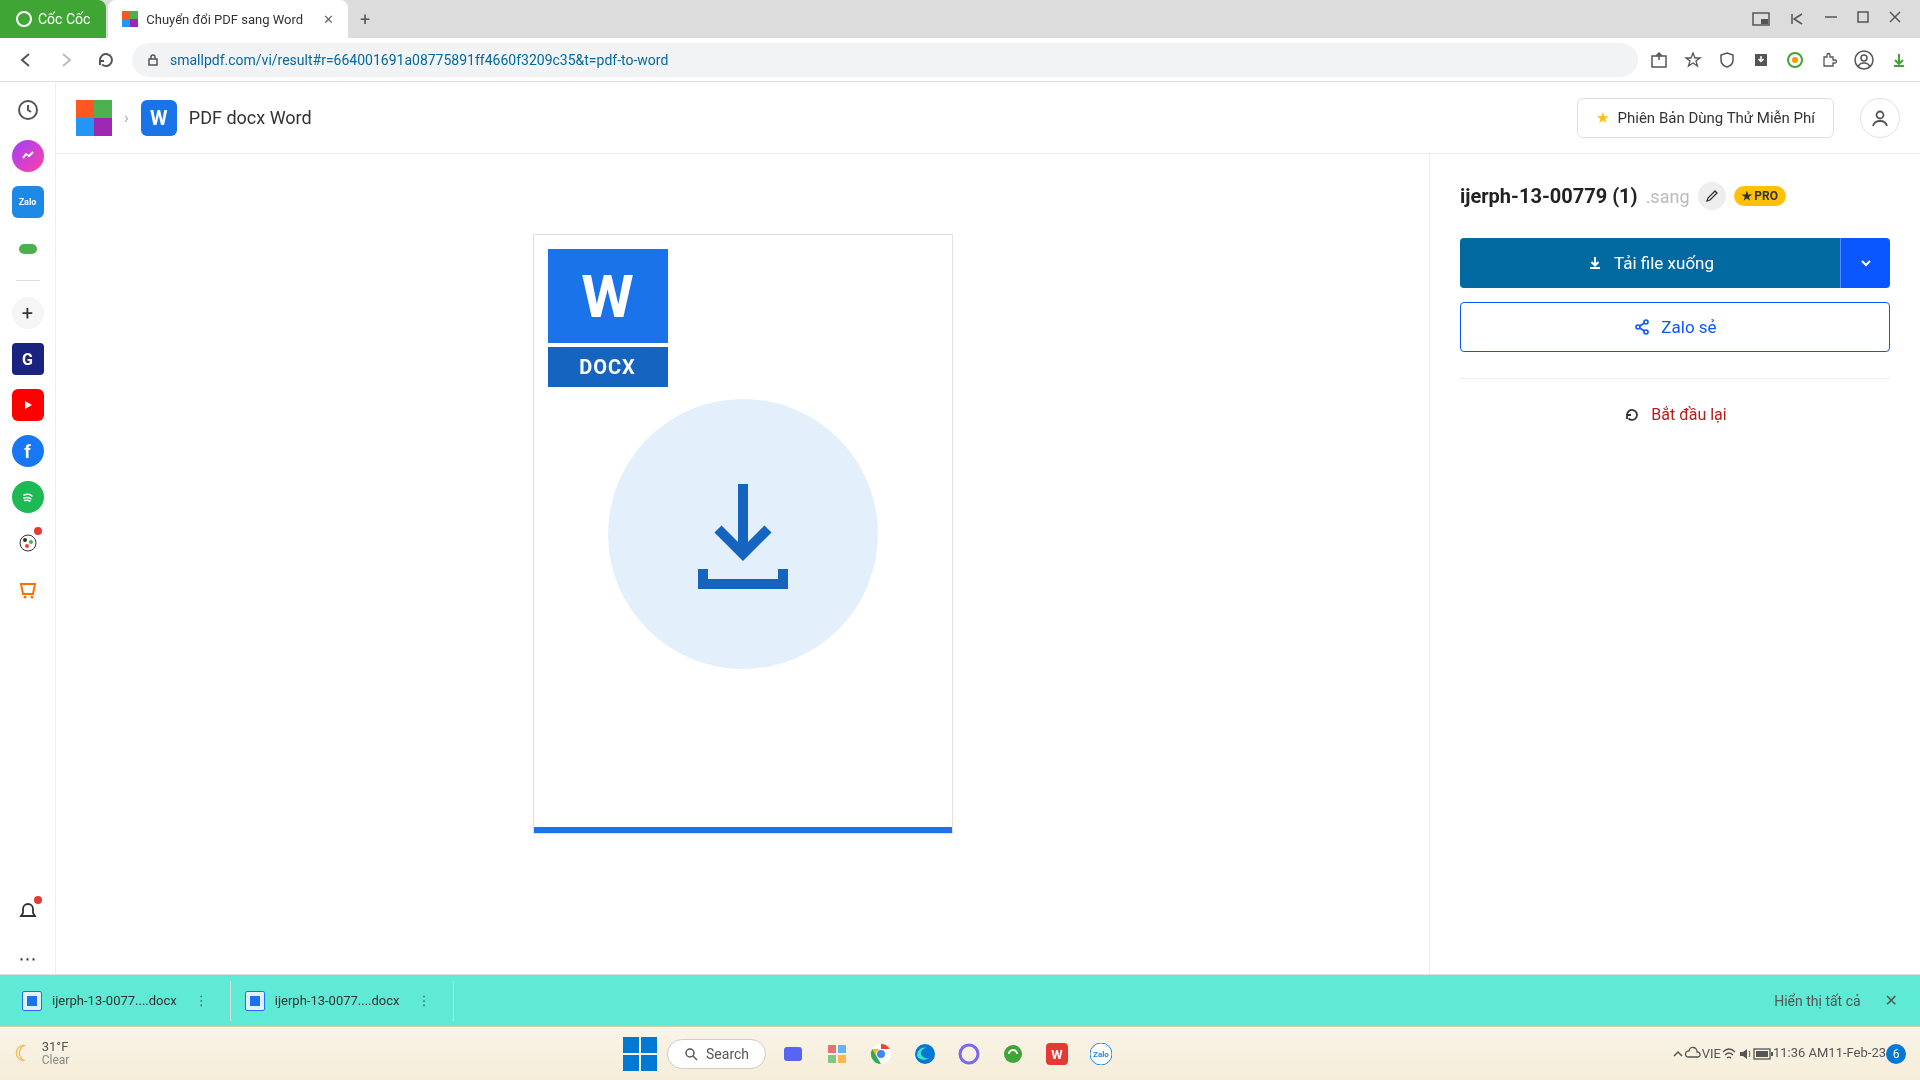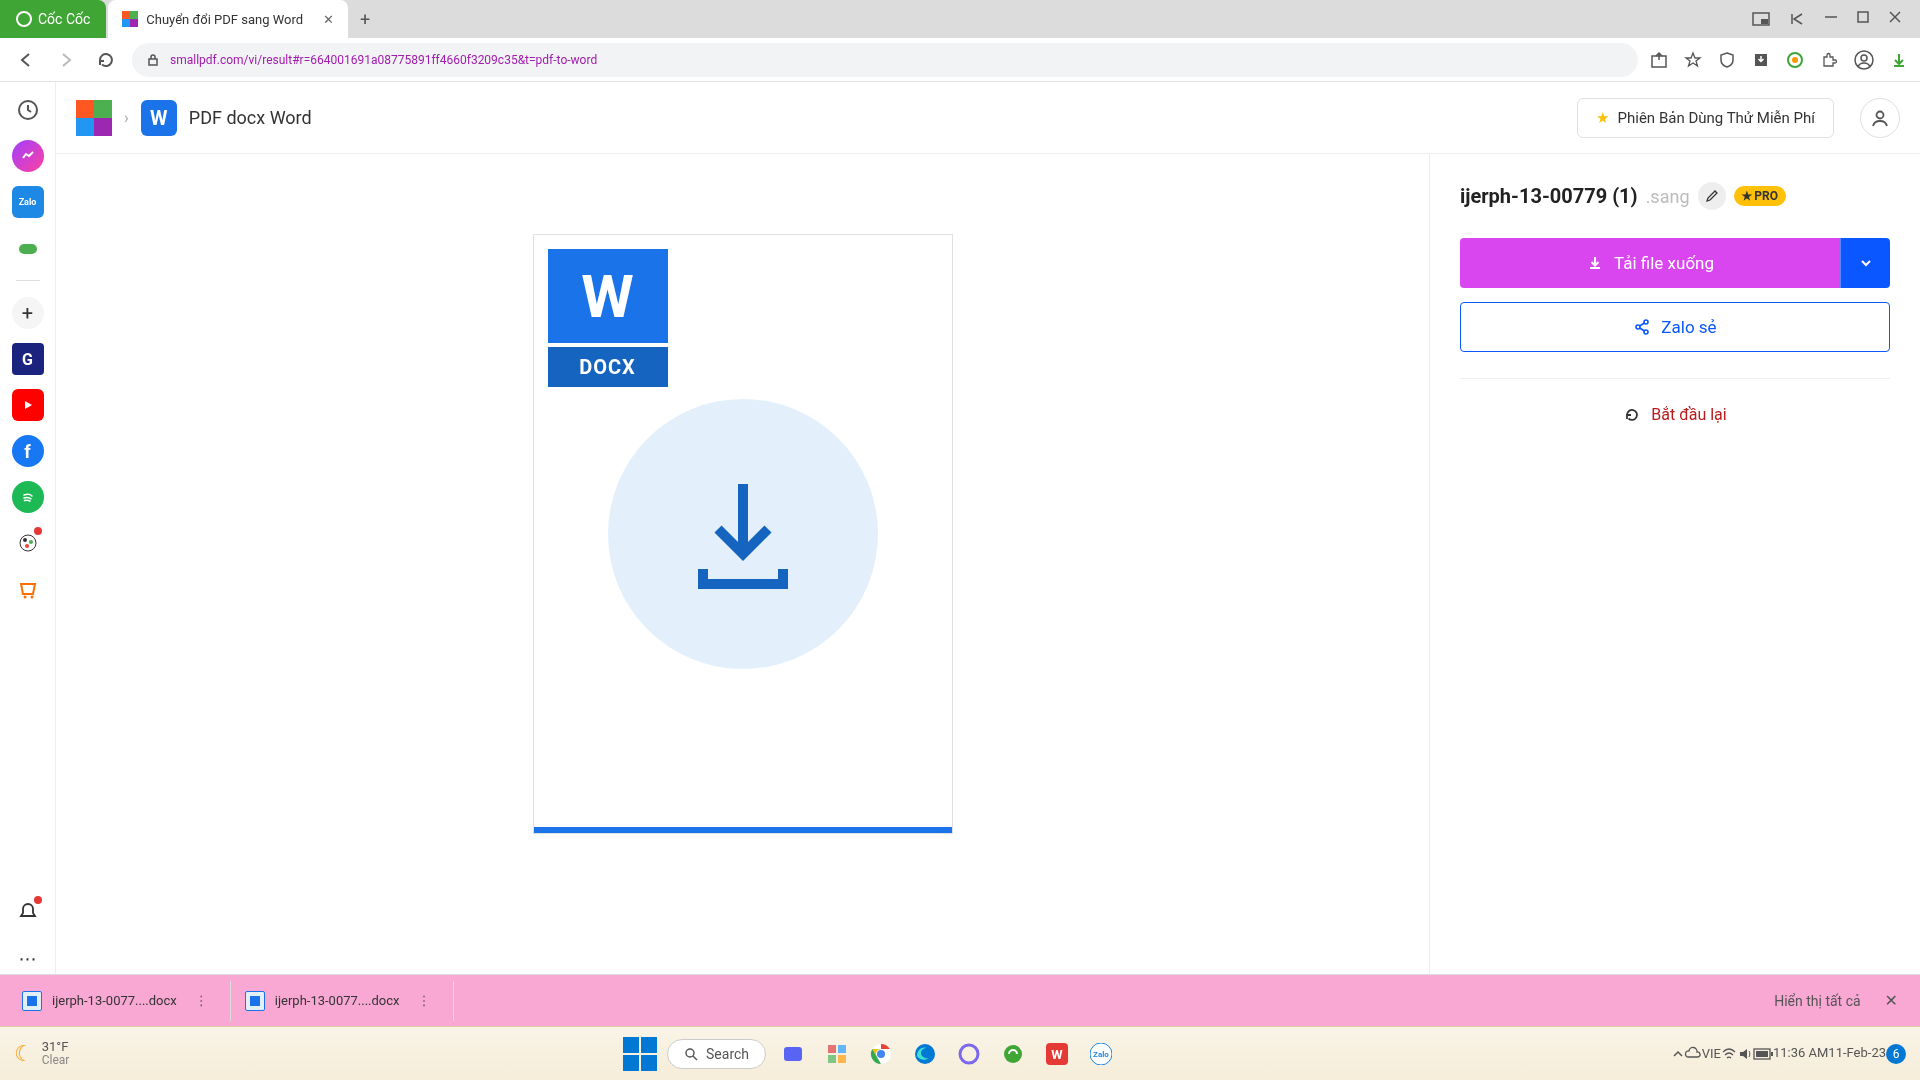--- a/index.html
+++ b/index.html
@@ -14,21 +14,21 @@
 .tab-close { margin-left: 12px; color: #666; cursor: pointer; }
 .new-tab { margin-left: 12px; color: #555; font-size: 18px; cursor: pointer; }
 .tab-spacer { flex: 1; }
 .window-controls { display: flex; gap: 18px; padding-right: 18px; color: #555; }
 .window-controls span { cursor: pointer; }
 
 .nav-bar { display: flex; align-items: center; height: 44px; background: #fff; padding: 0 12px; gap: 12px; border-bottom: 1px solid #e0e0e0; }
 .nav-btn { color: #555; cursor: pointer; display: flex; align-items: center; justify-content: center; width: 28px; height: 28px; }
 .nav-btn.disabled { color: #bbb; }
 .url-bar { flex: 1; display: flex; align-items: center; background: #f1f3f4; border-radius: 20px; padding: 0 14px; height: 34px; gap: 10px; }
-.url-text { color: #a21caf; font-size: 12px; }
+.url-text { color: #0369a1; font-size: 14px; }
 .nav-icons-right { display: flex; gap: 16px; align-items: center; color: #555; }
 
 
 .app-body { display: flex; height: calc(1080px - 38px - 44px - 52px - 54px); }
 .left-rail { width: 56px; background: #fff; border-right: 1px solid #eee; display: flex; flex-direction: column; align-items: center; padding-top: 12px; gap: 14px; }
 .rail-icon { width: 32px; height: 32px; border-radius: 50%; display: flex; align-items: center; justify-content: center; cursor: pointer; position: relative; }
 .rail-divider { width: 24px; height: 1px; background: #ddd; margin: 2px 0; }
 .rail-spacer { flex: 1; }
 .badge-dot { position: absolute; top: 0; right: 2px; width: 8px; height: 8px; background: #e53935; border-radius: 50%; }
 
@@ -55,28 +55,28 @@
 .doc-progress { position: absolute; bottom: 0; left:0; right:0; height: 6px; background: #1a73e8; }
 
 .side-panel { width: 490px; padding: 28px 30px; }
 .file-row { display: flex; align-items: center; gap: 8px; margin-bottom: 28px; }
 .file-name { font-size: 20px; font-weight: bold; color: #222; }
 .file-ext { font-size: 18px; color: #bbb; }
 .edit-circle { width: 28px; height: 28px; border-radius: 50%; background: #eee; display:flex; align-items:center; justify-content:center; cursor:pointer; color:#333;}
 .pro-badge { background: #ffc107; color: #333; font-weight: bold; font-size: 12px; padding: 3px 8px; border-radius: 10px; display:flex; align-items:center; gap:2px;}
 
 .btn-row { display: flex; margin-bottom: 14px; }
-.dl-btn { flex: 1; background: #d946ef; color: #fff; border: none; border-radius: 4px 0 0 4px; height: 50px; font-size: 17px; display:flex; align-items:center; justify-content:center; gap:10px; cursor:pointer;}
+.dl-btn { flex: 1; background: #0369a1; color: #fff; border: none; border-radius: 4px 0 0 4px; height: 50px; font-size: 17px; display:flex; align-items:center; justify-content:center; gap:10px; cursor:pointer;}
 .dl-drop { width: 50px; background: #0b57ff; border-left: 1px solid rgba(255,255,255,0.3); border-radius: 0 4px 4px 0; display:flex; align-items:center; justify-content:center; color:#fff; cursor:pointer;}
 .share-btn { width: 100%; height: 50px; border: 1px solid #0b57ff; background: #fff; color: #0b57ff; border-radius: 4px; font-size: 17px; display:flex; align-items:center; justify-content:center; gap:10px; cursor:pointer;}
 .panel-divider { height: 1px; background: #eee; margin: 26px 0; }
 .restart-row { display:flex; align-items:center; justify-content:center; gap:10px; color:#b91c1c; font-size:16px; cursor:pointer;}
 
 
-.downloads-bar { height: 52px; border-top: 1px solid #ddd; display:flex; align-items:center; padding: 0 8px; background:#f9a8d4;}
+.downloads-bar { height: 52px; border-top: 1px solid #ddd; display:flex; align-items:center; padding: 0 8px; background:#5eead4;}
 .dl-item { display:flex; align-items:center; gap:10px; padding: 0 14px; height: 40px; border-right: 1px solid #ddd; cursor:pointer; color:#333; font-size:13px;}
 .dl-file-icon { width:20px; height:20px; background:#e3f0fb; border:1px solid #1a73e8; border-radius:2px; display:flex; align-items:center; justify-content:center; color:#1a73e8;}
 .dl-menu { color:#555; cursor:pointer; padding: 0 8px;}
 .dl-spacer { flex:1; }
 .show-all { color:#555; font-size:14px; cursor:pointer; padding:0 10px;}
 .close-dl { color:#555; cursor:pointer; padding:0 14px; font-size:16px;}
 
 
 .taskbar { height: 54px; background: linear-gradient(#faf4e8,#f5edd8); display:flex; align-items:center; padding: 0 14px; border-top:1px solid #d8cfa8;}
 .weather { display:flex; align-items:center; gap:8px; color:#555;}

